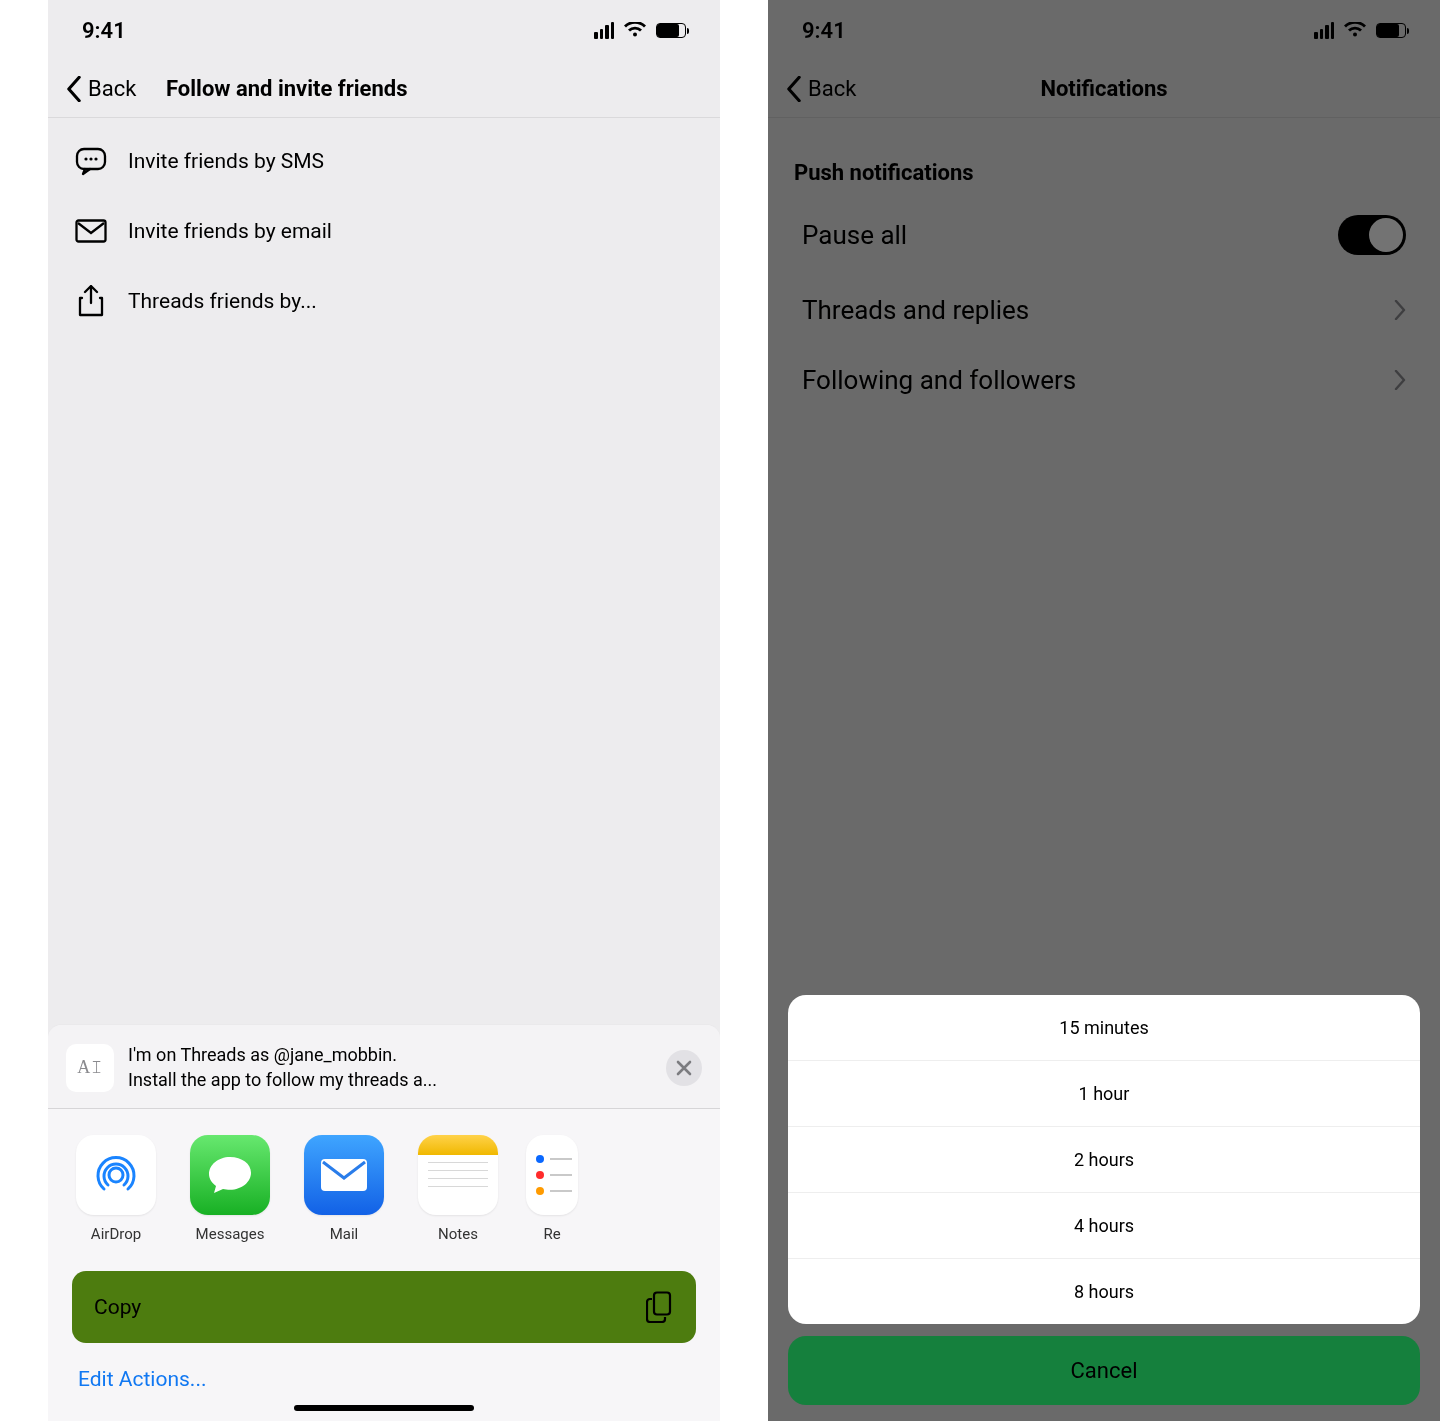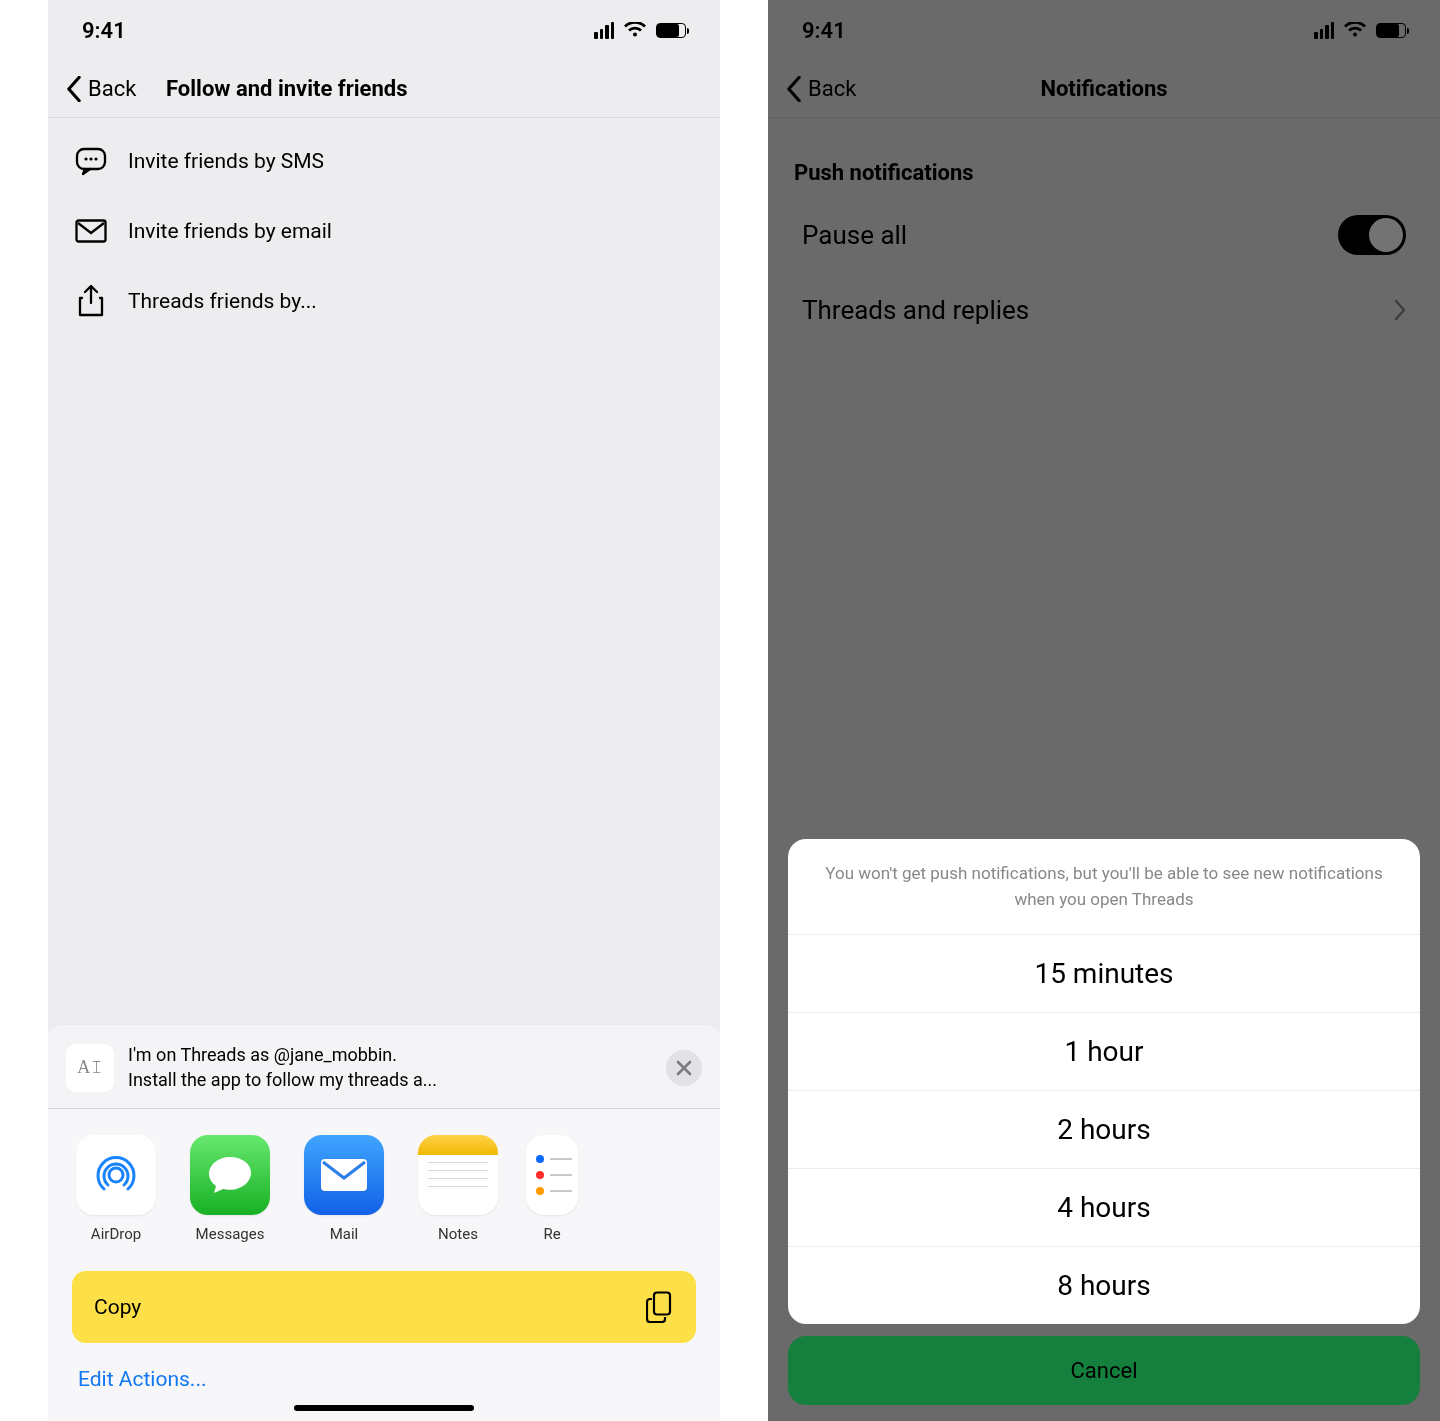--- a/index.html
+++ b/index.html
@@ -29,39 +29,39 @@
   
   .share-sheet { position: absolute; left: 0; right: 0; bottom: 0; background: #F7F6F8; border-top-left-radius: 14px; border-top-right-radius: 14px; border-top: 1px solid rgba(0,0,0,0.05);}
   .share-header { display: flex; align-items: center; gap: 14px; padding: 18px 18px 16px; border-bottom: 1px solid rgba(0,0,0,0.12); background:#F4F3F5; border-top-left-radius: 14px; border-top-right-radius: 14px;}
   .doc-icon { width: 48px; height: 48px; background: #fff; border-radius: 10px; display: flex; align-items: center; justify-content: center; font-size: 18px; color: #8a8a8e; font-family: "Georgia", serif; }
   .share-text { flex: 1; font-size: 18px; line-height: 1.35; }
   .close-btn { width: 36px; height: 36px; border-radius: 18px; background: #E2E1E5; display: flex; align-items: center; justify-content: center; }
   .share-apps { display: flex; gap: 26px; padding: 26px 24px 20px; overflow-x: hidden; }
   .app { display: flex; flex-direction: column; align-items: center; gap: 10px; width: 88px; }
   .app-icon { width: 80px; height: 80px; border-radius: 18px; display:flex; align-items:center; justify-content:center; box-shadow: 0 1px 2px rgba(0,0,0,.08); }
   .app-label { font-size: 15px; color:#333; white-space: nowrap; }
-  .actions-group { margin: 8px 24px 0; background:#fde047; border-radius: 14px; overflow: hidden; }
+  .actions-group { margin: 8px 24px 0; background:#4d7c0f; border-radius: 14px; overflow: hidden; }
   .action-row { display:flex; align-items:center; justify-content:space-between; padding: 20px 22px; font-size: 21px; }
   .action-row + .action-row { border-top: 1px solid #f3f3f3; }
   .edit-actions { display:block; padding: 24px 30px 30px; color: #1178F2; font-size: 21px; }
   .home-indicator { position:absolute; bottom: 10px; left:50%; transform:translateX(-50%); width: 180px; height: 6px; border-radius: 3px; background:#000; }
   
   #pane-right { background:#EAEAEB; }
   .dim-overlay { position:absolute; inset:0; background: rgba(0,0,0,.55); }
   #pane-right .nav-title { left:50%; transform:translateX(-50%);}
   .section-title { font-size: 22px; font-weight:700; padding: 42px 26px 10px; }
   .settings-row { display:flex; align-items:center; justify-content:space-between; padding: 20px 34px; font-size: 26px; }
   .toggle { width: 68px; height: 40px; background:#000; border-radius: 20px; position:relative; }
   .toggle .knob { position:absolute; right:3px; top:3px; width:34px; height:34px; background:#fff; border-radius:50%; }
   .chev { color:#8a8a8e; }
   
   .action-sheet { position:absolute; left:20px; right:20px; bottom:16px; }
   .sheet-card { background:#fff; border-radius: 18px; overflow:hidden; }
   .sheet-msg { font-size: 17px; text-align:center; color:#888; padding: 22px 30px; line-height:1.5; border-bottom:1px solid #eee;}
-  .sheet-option { text-align:center; font-size: 28px; padding: 22px 0; border-bottom:1px solid #eee;}
+  .sheet-option { text-align:center; font-size: 18px; padding: 22px 0; border-bottom:1px solid #eee;}
   .sheet-option:last-child { border-bottom:none; }
   .cancel-card { margin-top:12px; background:#15803d; border-radius: 18px; text-align:center; font-size: 22px; padding: 22px 0; }
 </style>
 </head>
 <body>
 
 <div class="pane" id="pane-left">
 
   <div class="status-bar">
     <span>9:41</span>
@@ -249,26 +249,31 @@
     <span class="toggle">
         <span class="knob"></span>
       </span>
   </div>
   <div class="settings-row">
     <span>Threads and replies</span>
     <svg class="chev" width="12" height="20" viewBox="0 0 12 20">
         <path d="M2 1l8 9-8 9" stroke="#8a8a8e" stroke-width="2.4" fill="none" stroke-linecap="round" stroke-linejoin="round"></path>
       </svg>
   </div>
+  <div class="settings-row">
+    <span>Following and followers</span>
+    <svg class="chev" width="12" height="20" viewBox="0 0 12 20">
+        <path d="M2 1l8 9-8 9" stroke="#8a8a8e" stroke-width="2.4" fill="none" stroke-linecap="round" stroke-linejoin="round"></path>
+      </svg>
+  </div>
 
   <div class="dim-overlay"></div>
 
   <div class="action-sheet">
     <div class="sheet-card">
-      <div class="sheet-msg">You won't get push notifications, but you'll be able to see new notifications when you open Threads</div>
       <div class="sheet-option">15 minutes</div>
       <div class="sheet-option">1 hour</div>
       <div class="sheet-option">2 hours</div>
       <div class="sheet-option">4 hours</div>
       <div class="sheet-option">8 hours</div>
     </div>
     <div class="cancel-card">Cancel</div>
   </div>
 </div>
 

